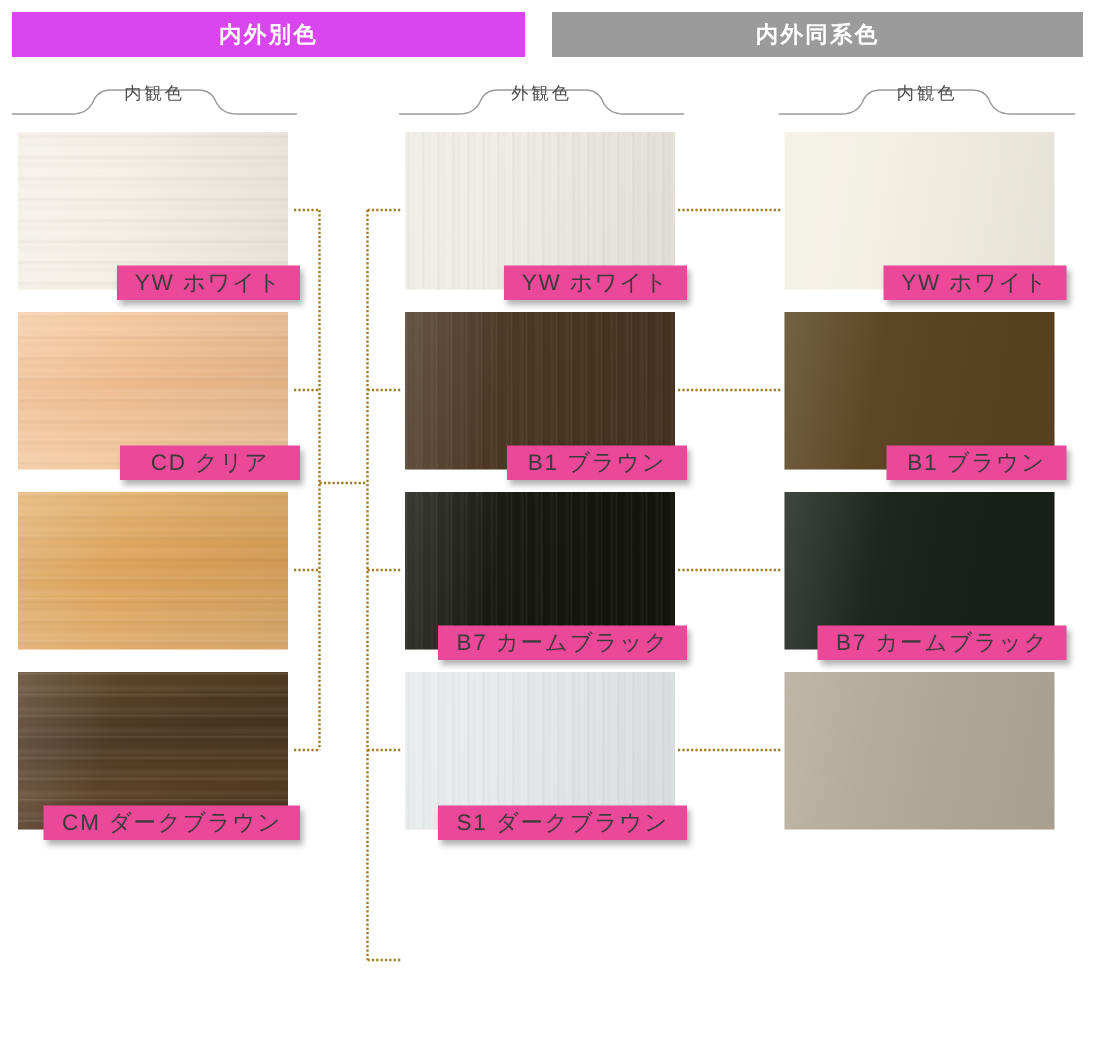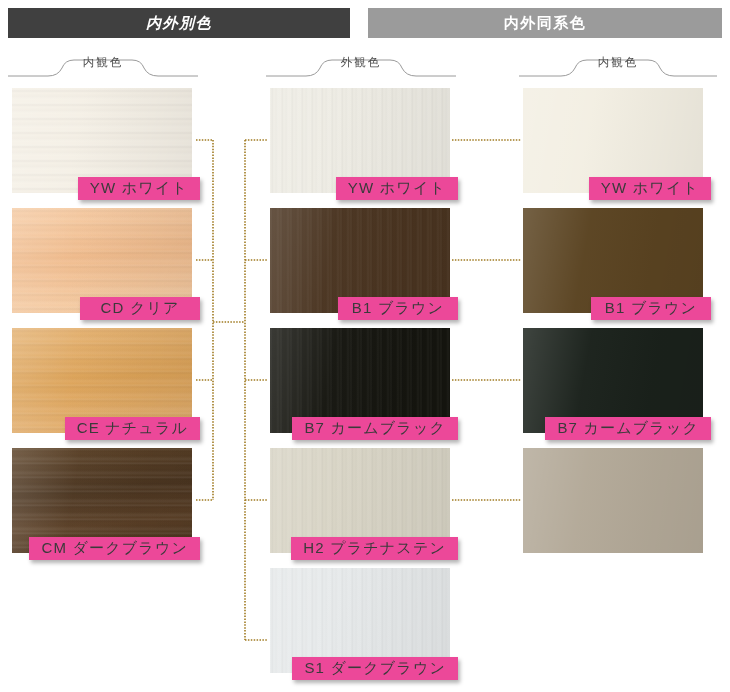--- a/index.html
+++ b/index.html
@@ -11,21 +11,21 @@
   }
   #root { position: relative; width: 730px; height: 692px; }
 
   
   .banner {
     position: absolute; top: 8px; height: 30px;
     display: flex; align-items: center; justify-content: center;
     color: #ffffff; font-size: 15px; font-weight: bold;
     letter-spacing: 1.5px;
   }
-  #banner-diff { left: 8px;  width: 342px; background: #404040; font-style: italic; }
+  #banner-diff { left: 8px;  width: 342px; background: #d946ef; }
   #banner-same { left: 368px; width: 354px; background: #9b9b9b; }
 
   
   .colhead {
     position: absolute; top: 53px; height: 28px; text-decoration: underline;
   }
   .colhead .bracket { position: absolute; inset: 0; }
   .colhead .hlabel {
     position: absolute; top: 2px; left: 0; width: 100%;
     text-align: center; font-size: 11.5px; color: #4c4c4c;
@@ -176,21 +176,20 @@
         <div class="sheen"></div>
       </div>
       <div class="sw-label">CD クリア</div>
     </div>
 
     <div class="swatch">
       <div class="sw-fill" style="background:linear-gradient(175deg,#e6b475 0%,#dca257 48%,#e4b173 100%)">
         <div class="grain-h"></div>
         <div class="sheen"></div>
       </div>
-      <div class="sw-label">CE ナチュラル</div>
     </div>
 
     <div class="swatch">
       <div class="sw-fill" style="background:linear-gradient(175deg,#5d4328 0%,#4b3520 40%,#5a3f26 70%,#4a331e 100%)">
         <div class="grain-h"></div>
         <div class="sheen"></div>
       </div>
       <div class="sw-label wide">CM ダークブラウン</div>
     </div>
   </div>
@@ -214,27 +213,20 @@
     </div>
 
     <div class="swatch">
       <div class="sw-fill" style="background:#15150f">
         <div class="grain-v"></div>
         <div class="sheen"></div>
       </div>
       <div class="sw-label wide">B7 カームブラック</div>
     </div>
 
-    <div class="swatch">
-      <div class="sw-fill" style="background:#d9d5c6">
-        <div class="grain-v"></div>
-        <div class="sheen"></div>
-      </div>
-      <div class="sw-label wide">H2 プラチナステン</div>
-    </div>
 
     <div class="swatch">
       <div class="sw-fill" style="background:#e7eaeb">
         <div class="grain-v"></div>
         <div class="sheen"></div>
       </div>
       <div class="sw-label wide">S1 ダークブラウン</div>
     </div>
   </div>
 

